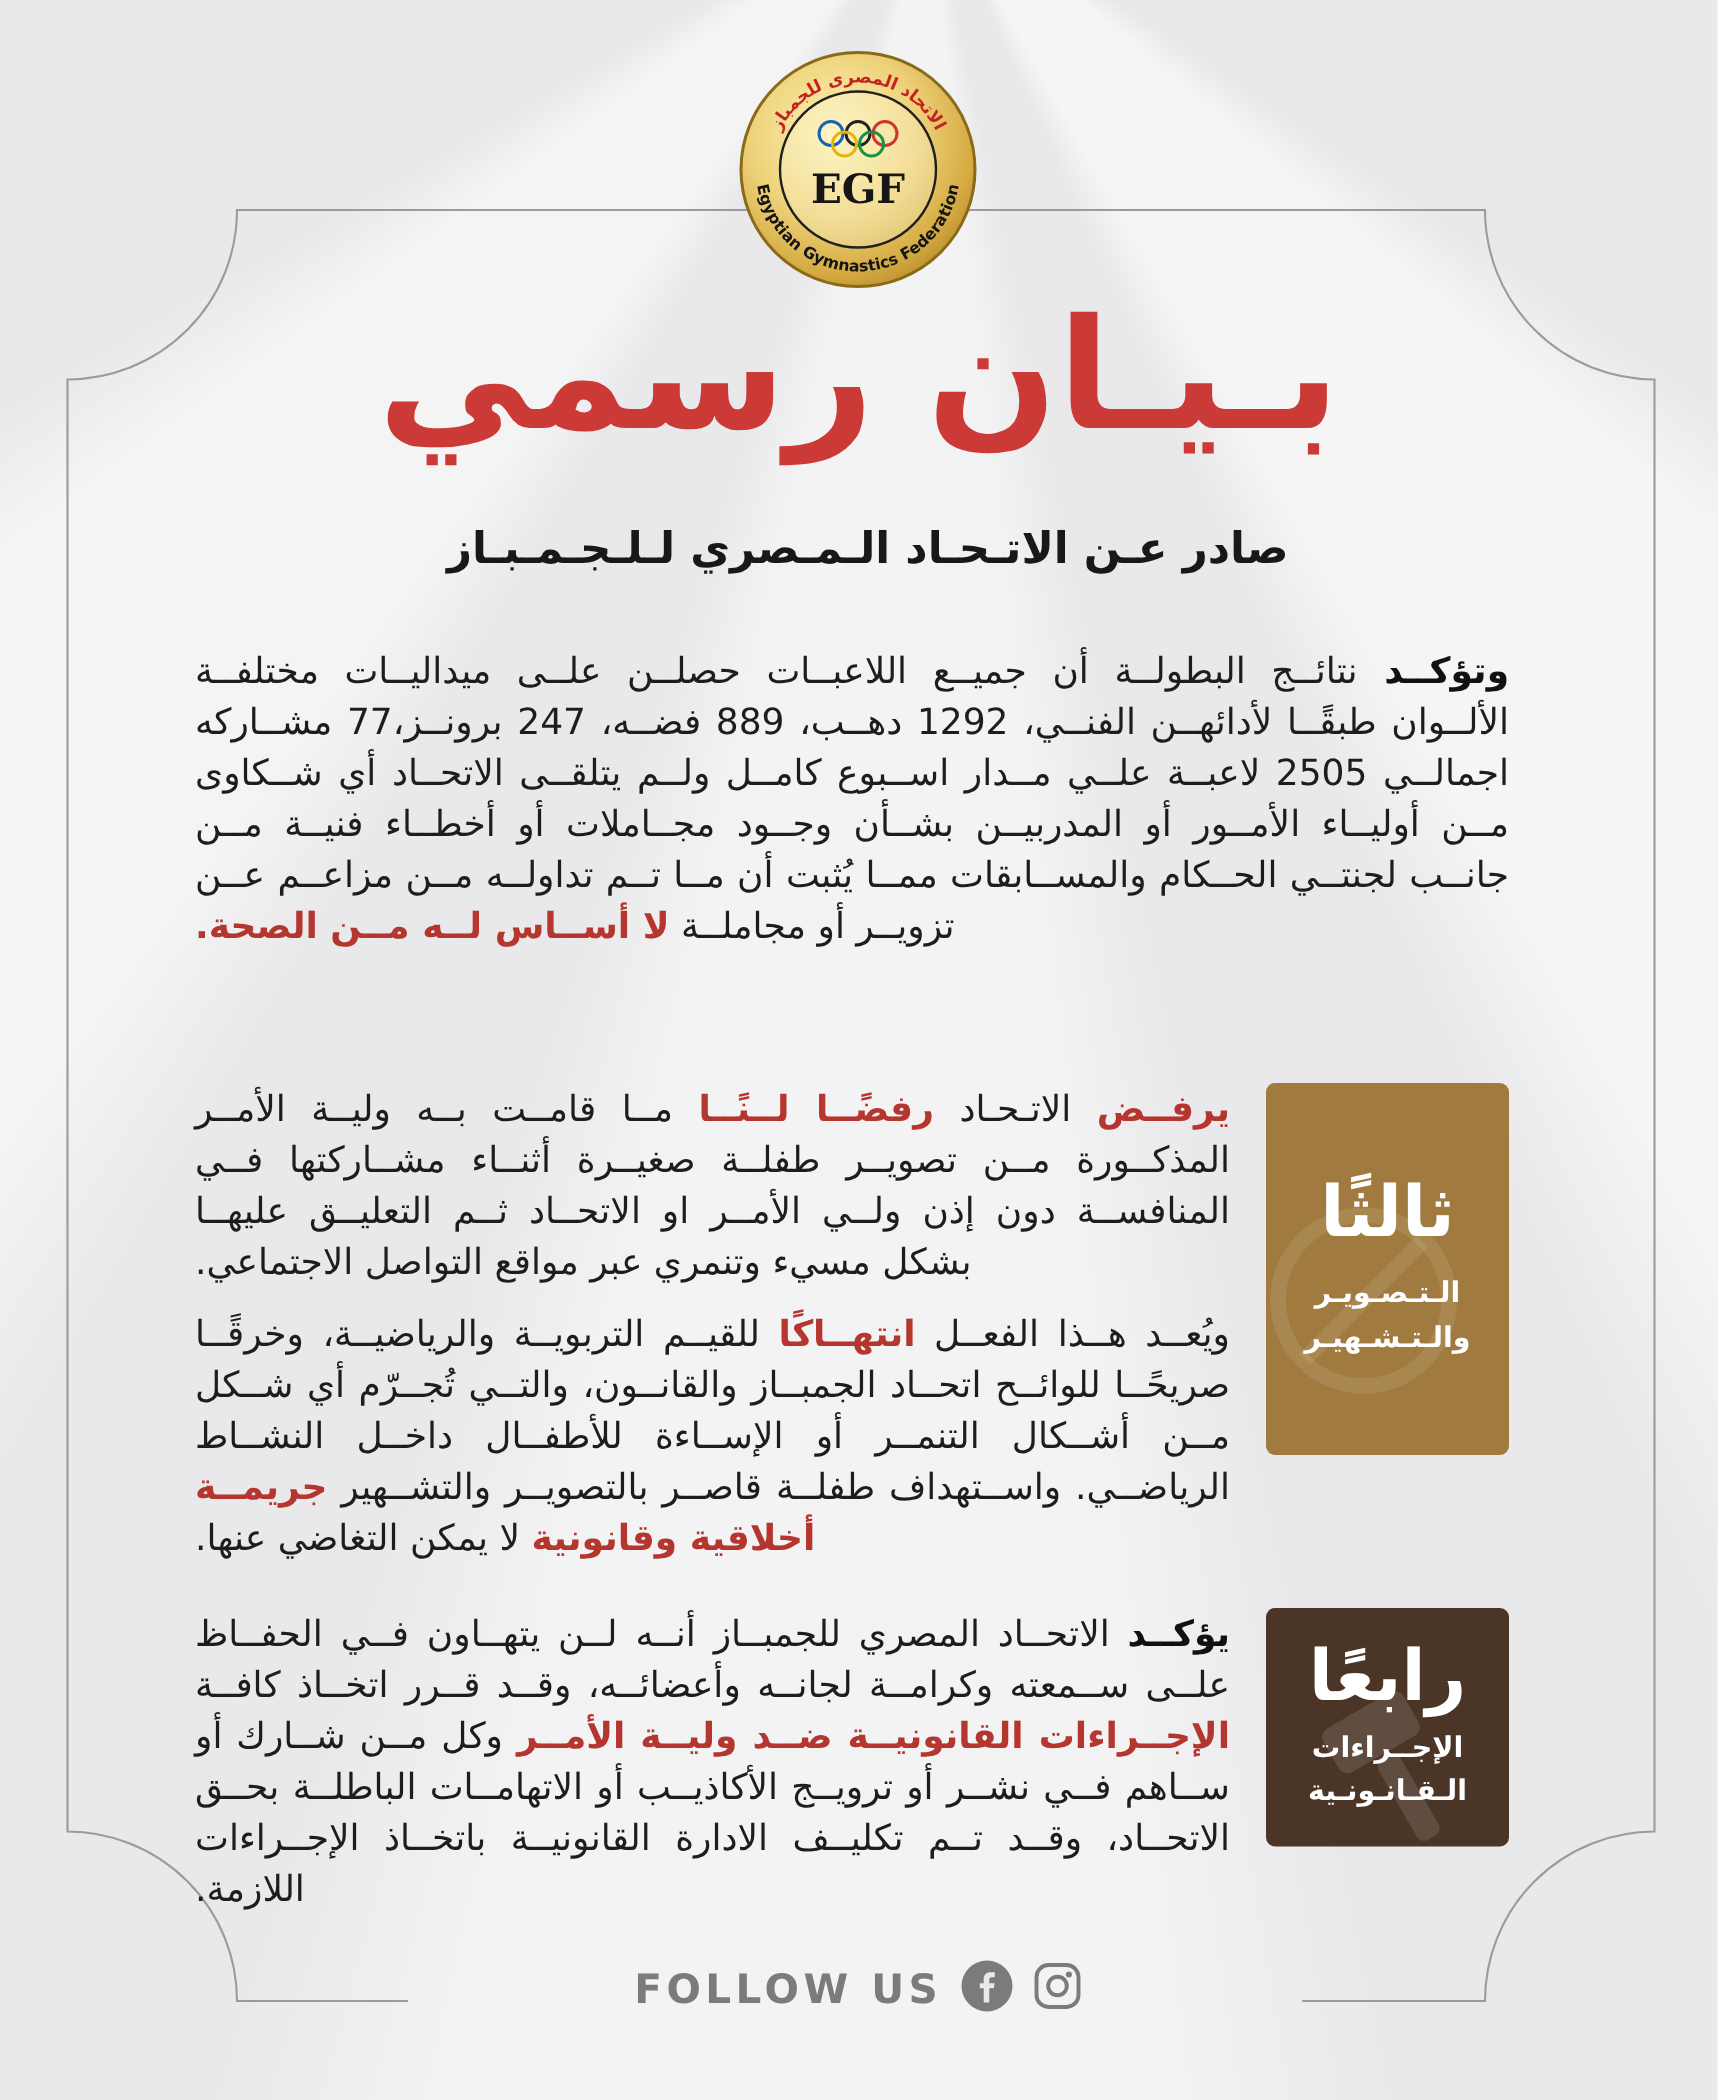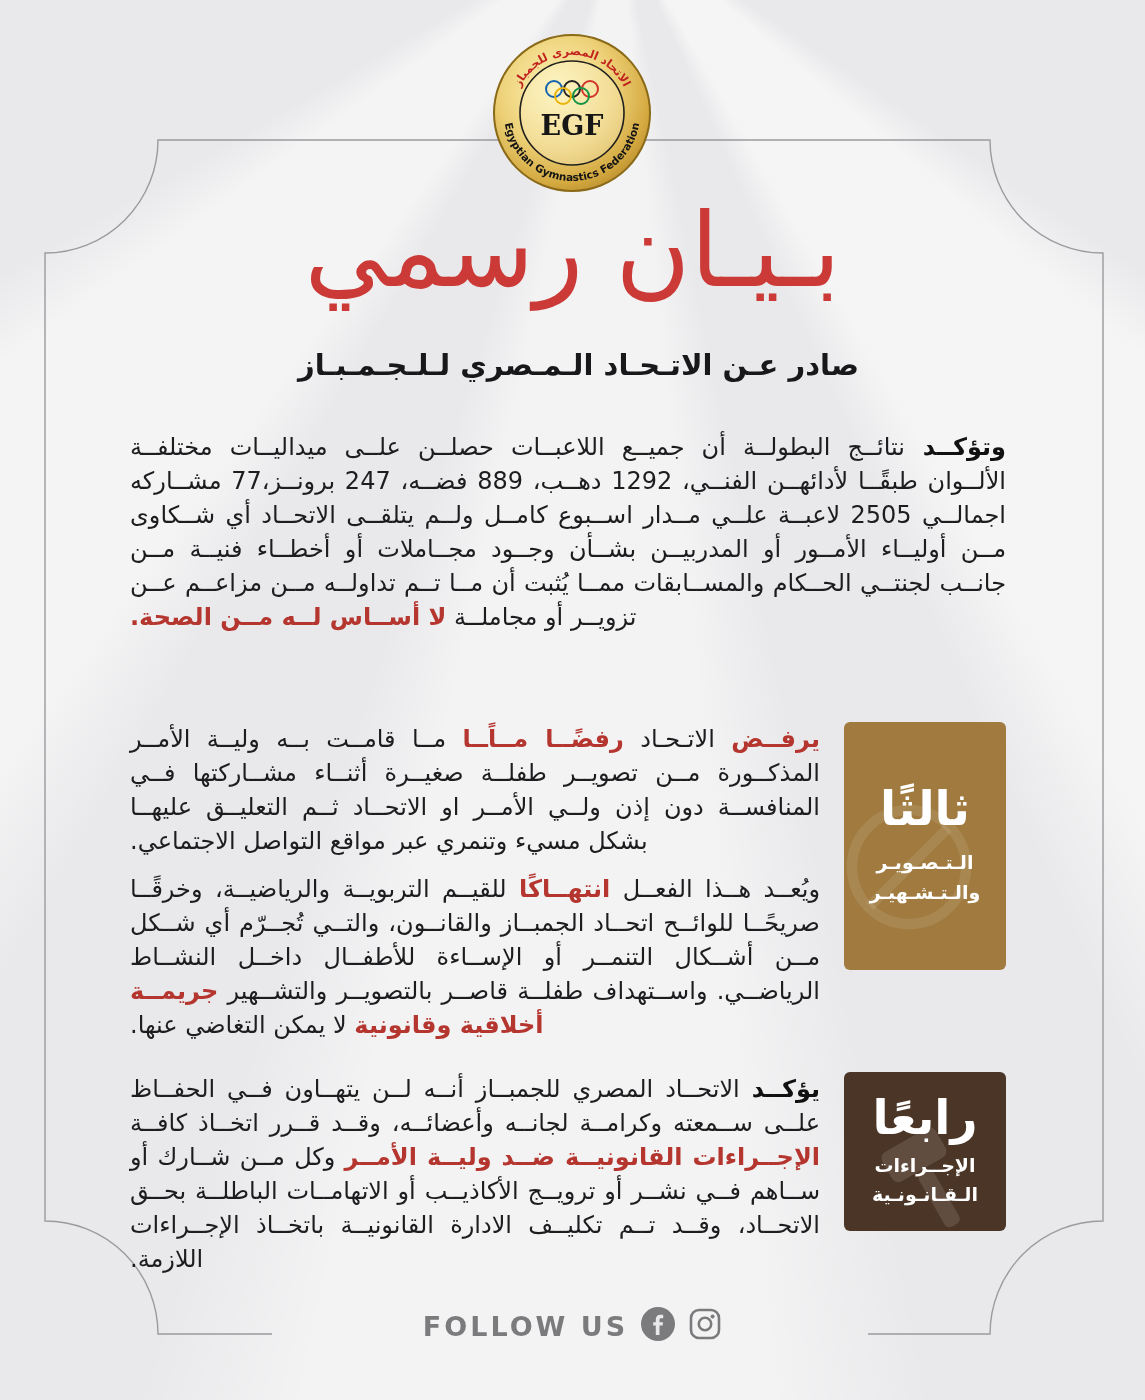--- a/index.html
+++ b/index.html
@@ -18,21 +18,21 @@
       rgba(255,255,255,.45) 58deg 76deg,
       rgba(255,255,255,0) 82deg 94deg,
       rgba(255,255,255,.5) 100deg 118deg,
       rgba(255,255,255,0) 124deg 360deg);
   }
   .page>*{position:absolute;z-index:1;}
   .frame{left:0;top:0;width:1145px;height:1400px;}
   .logo{left:492px;top:33px;width:160px;height:160px;}
   .title{
     left:0;right:0;top:192px;margin:0;text-align:center;
-    font-size:102px;line-height:1.15;font-weight:normal;
+    font-size:102px;line-height:1.15;font-weight:bold;
     color:var(--title_red,#cb3a37);direction:rtl;
   }
   .subtitle{
     left:0;right:0;top:348px;text-align:center;
     font-size:29px;font-weight:bold;color:#18181a;direction:rtl;padding-left:12px;
   }
   .row{left:130px;width:876px;display:flex;gap:24px;direction:rtl;align-items:flex-start;}
   .row1{top:430px;}
   .row2{top:722px;}
   .row3{top:1072px;}
@@ -122,21 +122,21 @@
         <g stroke="rgba(255,255,255,0.10)" stroke-width="7" fill="none">
           <circle cx="50" cy="50" r="38"></circle>
           <line x1="24" y1="76" x2="76" y2="24"></line>
         </g>
       </svg>
       <div class="badge-num">ثالثًا</div>
       <div class="badge-sub">الـتـصـويـر
 والـتـشـهيـر</div>
     </aside>
     <div class="paras">
-      <p class="para"><span class="run-red">يرفــض</span><span class="run-plain"> الاتـحـاد </span><span class="run-red">رفضًــا مــاًــا</span><span class="run-plain"> مــا قامــت بــه وليــة الأمــر المذكــورة مــن تصويــر طفلــة صغيــرة أثنــاء مشــاركتها فــي المنافســة دون إذن ولــي الأمــر او الاتحــاد ثــم التعليــق عليهــا بشكل مسيء وتنمري عبر مواقع التواصل الاجتماعي.</span></p>
+      <p class="para"><span class="run-red">يرفــض</span><span class="run-plain"> الاتـحـاد </span><span class="run-red">رفضًــا لــنًــا</span><span class="run-plain"> مــا قامــت بــه وليــة الأمــر المذكــورة مــن تصويــر طفلــة صغيــرة أثنــاء مشــاركتها فــي المنافســة دون إذن ولــي الأمــر او الاتحــاد ثــم التعليــق عليهــا بشكل مسيء وتنمري عبر مواقع التواصل الاجتماعي.</span></p>
       <p class="para"><span class="run-plain">ويُعــد هــذا الفعــل </span><span class="run-red">انتهــاكًا</span><span class="run-plain"> للقيــم التربويــة والرياضيــة، وخرقًــا صريحًــا للوائــح اتحــاد الجمبــاز والقانــون، والتــي تُجــرّم أي شــكل مــن أشــكال التنمــر أو الإســاءة للأطفــال داخــل النشــاط الرياضــي. واســتهداف طفلــة قاصــر بالتصويــر والتشــهير </span><span class="run-red">جريمــة أخلاقية وقانونية</span><span class="run-plain"> لا يمكن التغاضي عنها.</span></p>
     </div>
   </div>
 
   <div class="row row3">
     <aside class="badge badge-3" style="background: rgb(74, 53, 38);">
       <svg class="wm" viewBox="0 0 100 100">
         <g fill="rgba(255,255,255,0.12)">
           <g transform="rotate(-30 50 50)">
             <rect x="28" y="18" width="44" height="24" rx="5"></rect>

